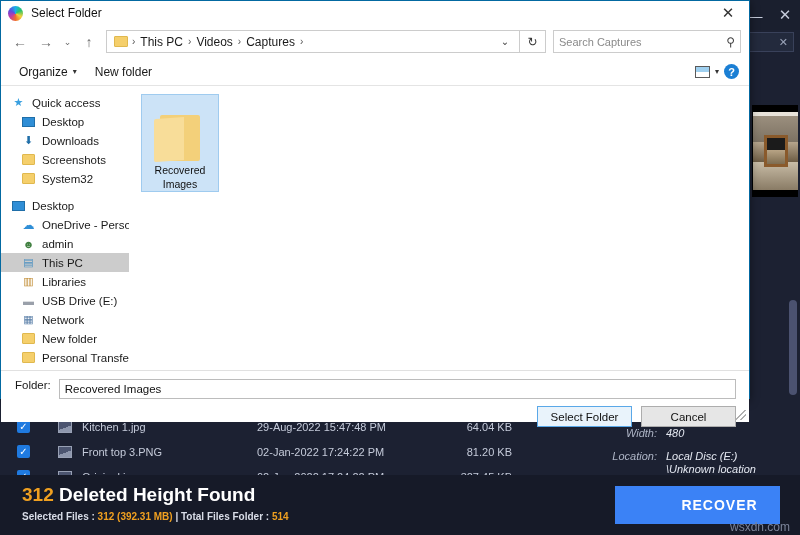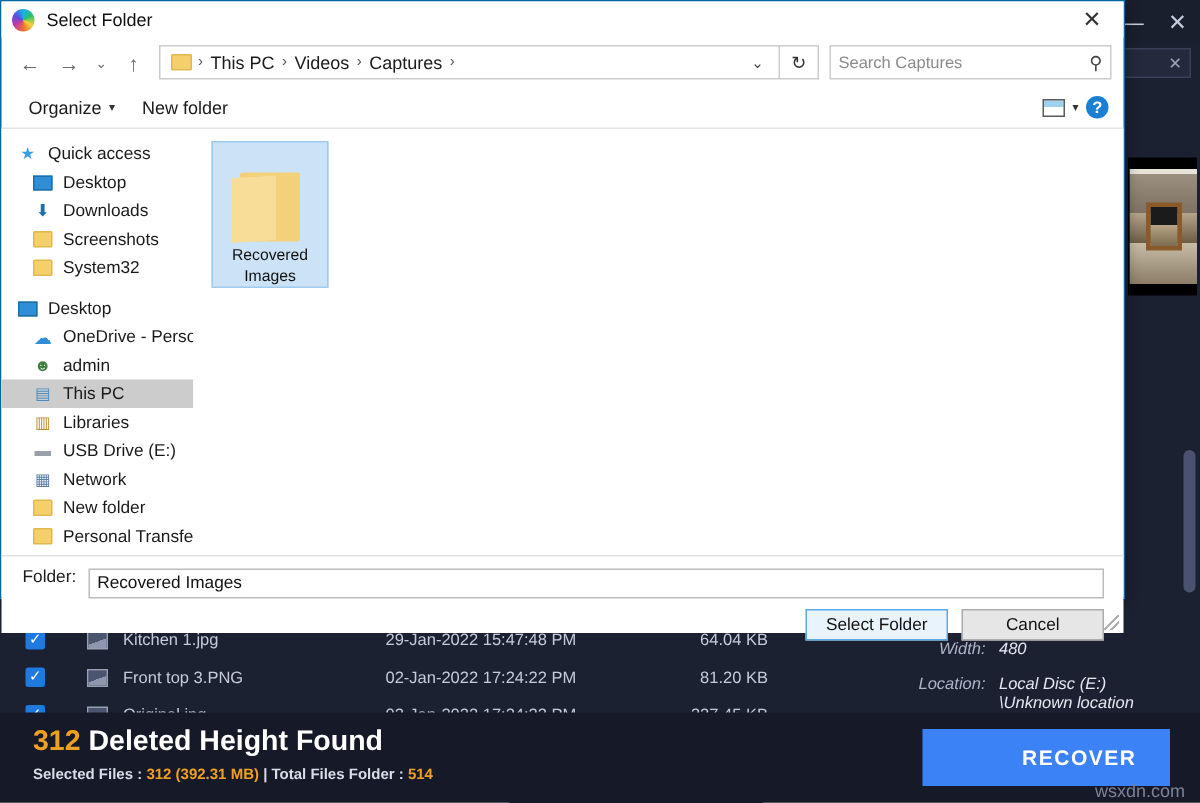--- a/index.html
+++ b/index.html
@@ -320,21 +320,21 @@
       <span class="detail-value" style="white-space:pre-line">Local Disc (E:)
 \Unknown location</span>
     </div>
   </div>
 
   <div id="file-list">
     <div class="file-row">
       <span class="row-check">✓</span>
       <span class="row-icon"></span>
       <span class="row-name">Kitchen 1.jpg</span>
-      <span class="row-date">29-Jan-2022 15:47:48 PM</span>
+      <span class="row-date">29-Aug-2022 15:47:48 PM</span>
       <span class="row-size">64.04 KB</span>
     </div>
     <div class="file-row">
       <span class="row-check">✓</span>
       <span class="row-icon"></span>
       <span class="row-name">Front top 3.PNG</span>
       <span class="row-date">02-Jan-2022 17:24:22 PM</span>
       <span class="row-size">81.20 KB</span>
     </div>
     <div class="file-row">

